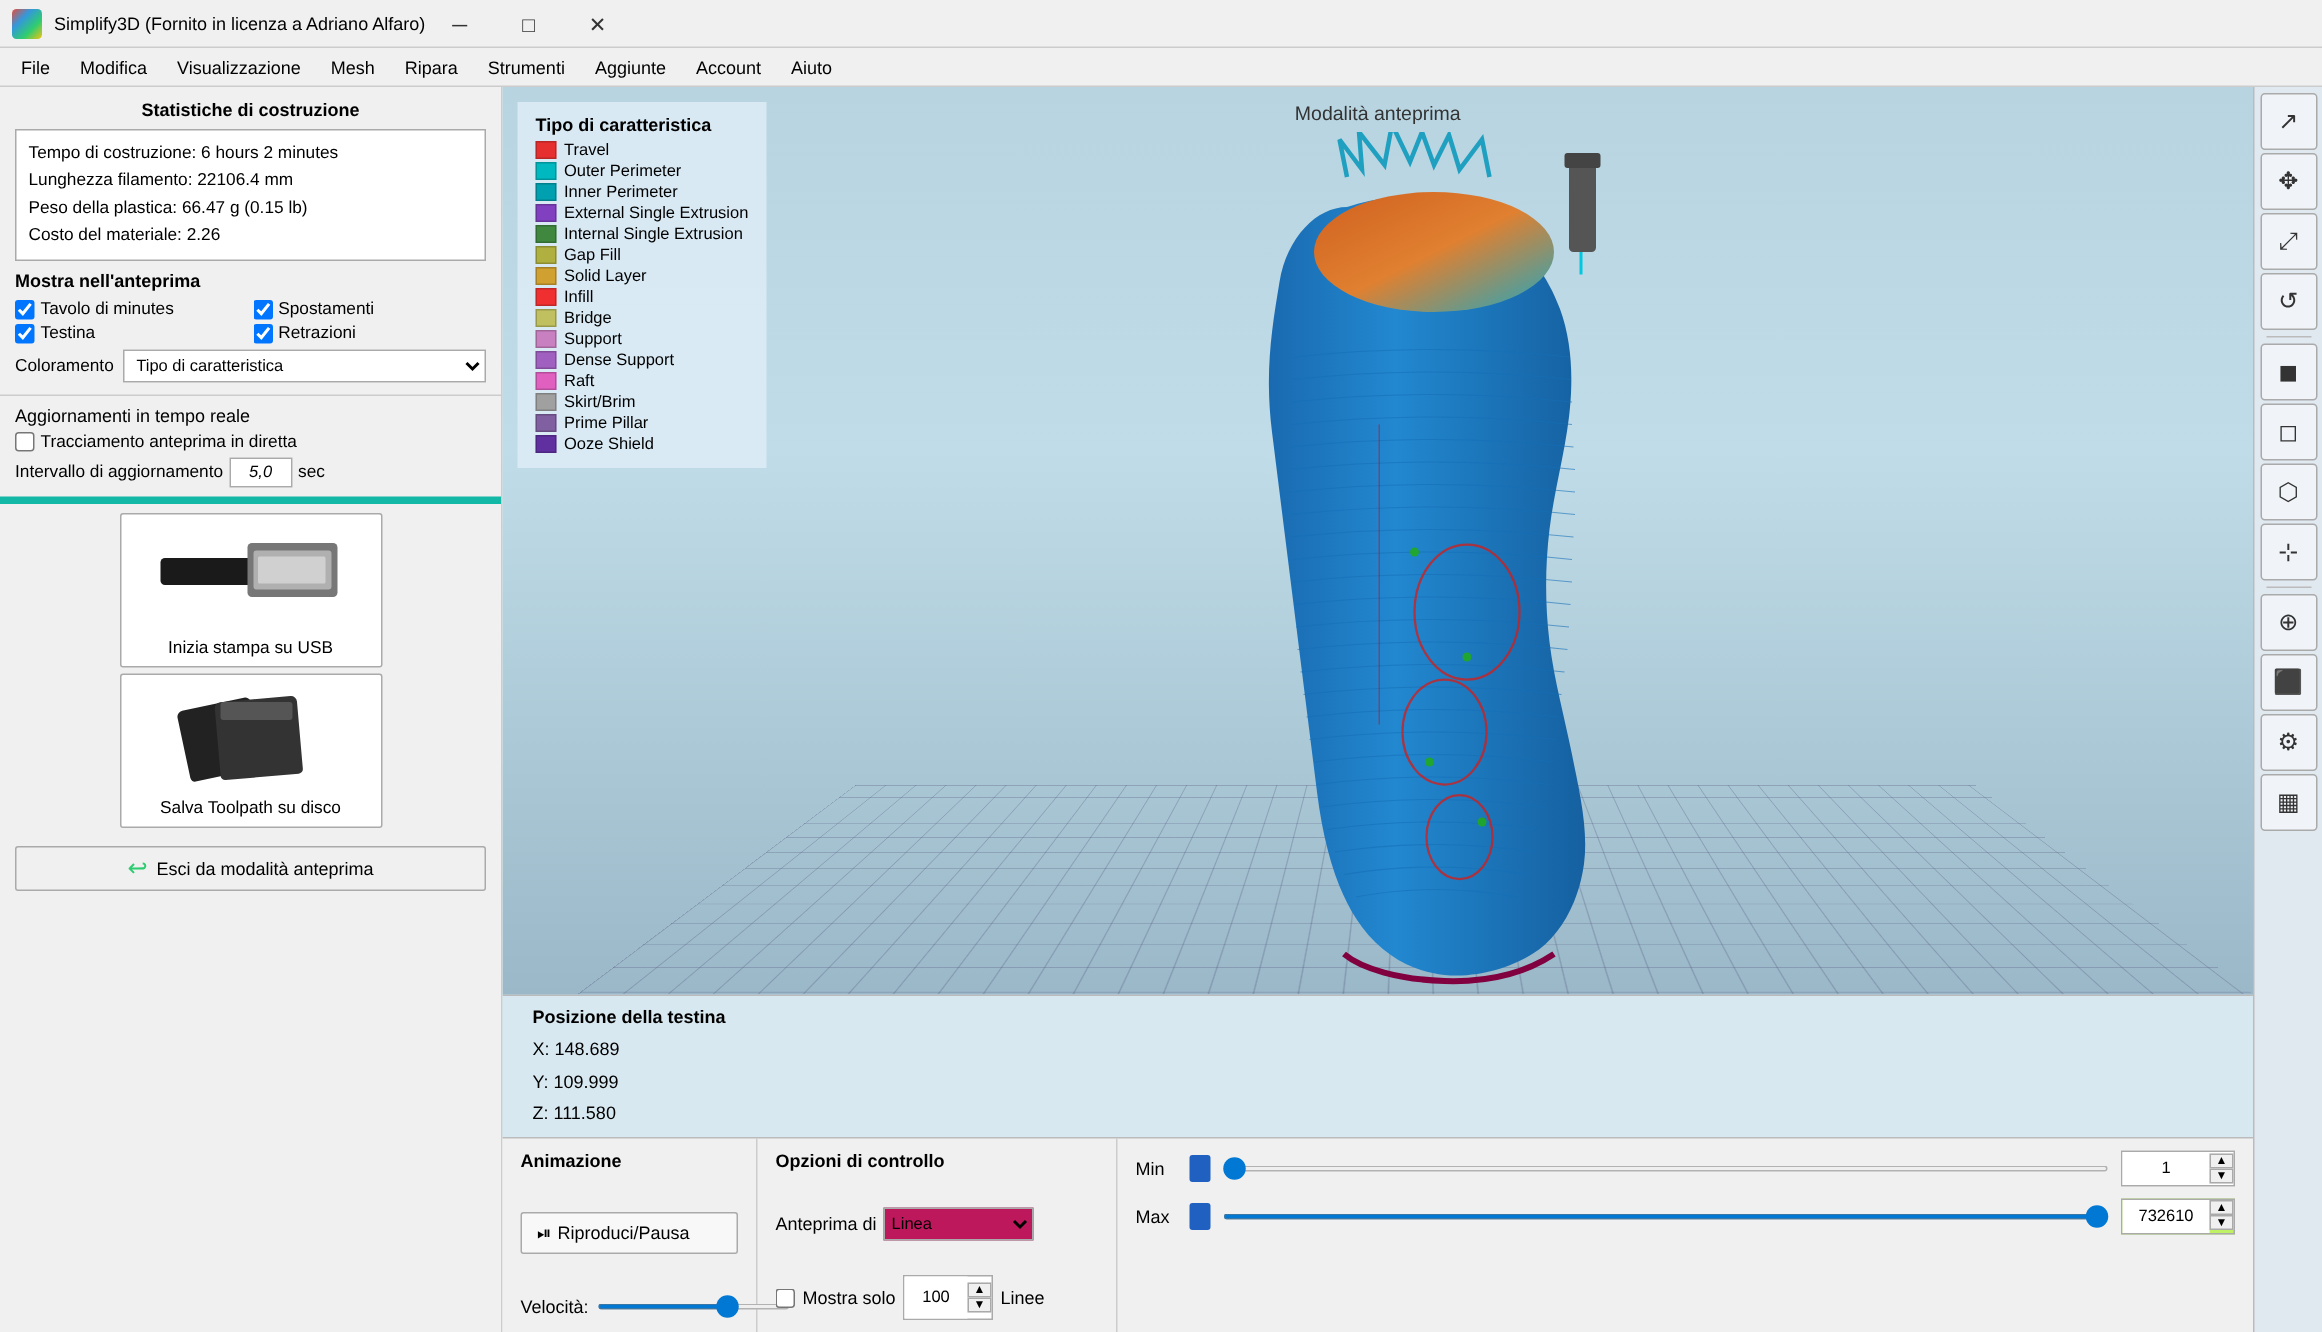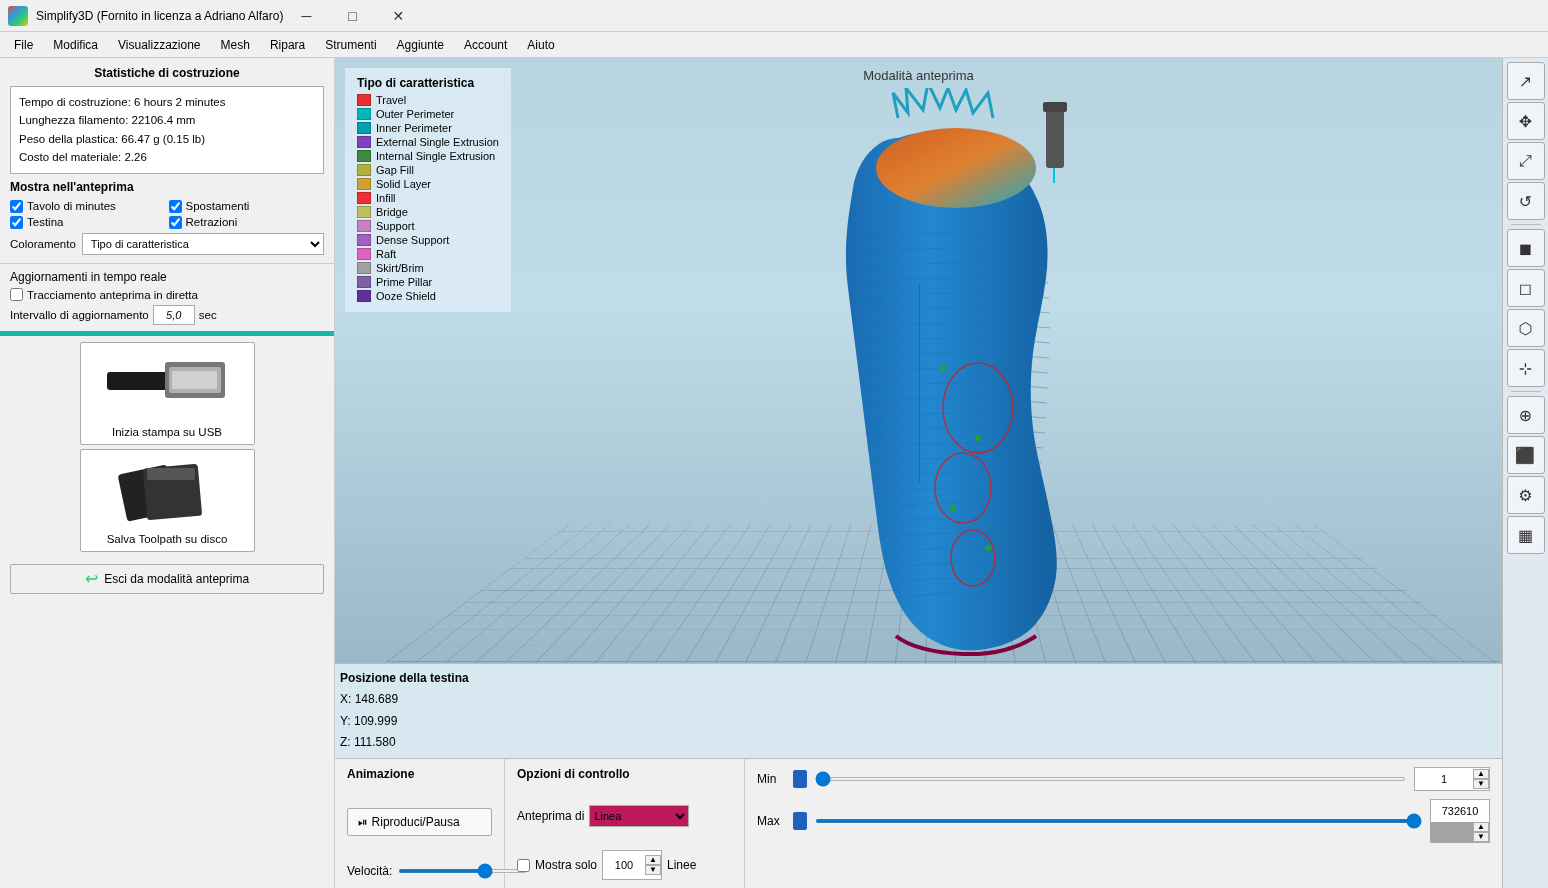--- a/index.html
+++ b/index.html
@@ -624,21 +624,21 @@
             <rect x="268" y="20" width="18" height="60" rx="3" fill="#555"></rect>
             <rect x="265" y="14" width="24" height="10" rx="2" fill="#444"></rect>
             <line x1="276" y1="80" x2="276" y2="95" stroke="#00c8e0" stroke-width="2"></line>
           </svg>
         </div>
 
         <div style="position:absolute; bottom:180px; left:50%; width:1px; height:200px; background:rgba(200,0,0,0.4);"></div>
 
       </div>
 
-      <div style="background:#d8e8f0; border-top:1px solid #bbb; padding:4px 5px; display:flex; align-items:center;">
+      <div style="background:#d8e8f0; border-top:1px solid #bbb; padding:4px 20px; display:flex; align-items:center;">
         <div class="position-info">
           <div class="pos-coord" style="font-weight:bold;">Posizione della testina</div>
           <div class="pos-coord">X: 148.689</div>
           <div class="pos-coord">Y: 109.999</div>
           <div class="pos-coord">Z: 111.580</div>
         </div>
       </div>
     </div>
 
     <div id="bottom-bar">
@@ -688,21 +688,21 @@
             <div class="spin-container">
               <button class="spin-up">▲</button>
               <button class="spin-down">▼</button>
             </div>
           </div>
         </div>
         <div class="range-row">
           <span style="width:28px;">Max</span>
           <div style="width:14px; height:18px; background:#2060c0; border-radius:2px; flex-shrink:0;"></div>
           <input type="range" class="range-slider" value="100" min="0" max="100" style="">
-          <div style="display:flex; align-items:flex-end; border:1px solid #aaa; background:#a3a3a3;flex-direction:column;">
+          <div style="display:flex; align-items:flex-start; border:1px solid #aaa; background:#bef264;">
             <input type="text" class="range-input" value="732610" style="border: none; width: 58px;">
             <div class="spin-container">
               <button class="spin-up">▲</button>
               <button class="spin-down">▼</button>
             </div>
           </div>
         </div>
       </div>
 
     </div>

